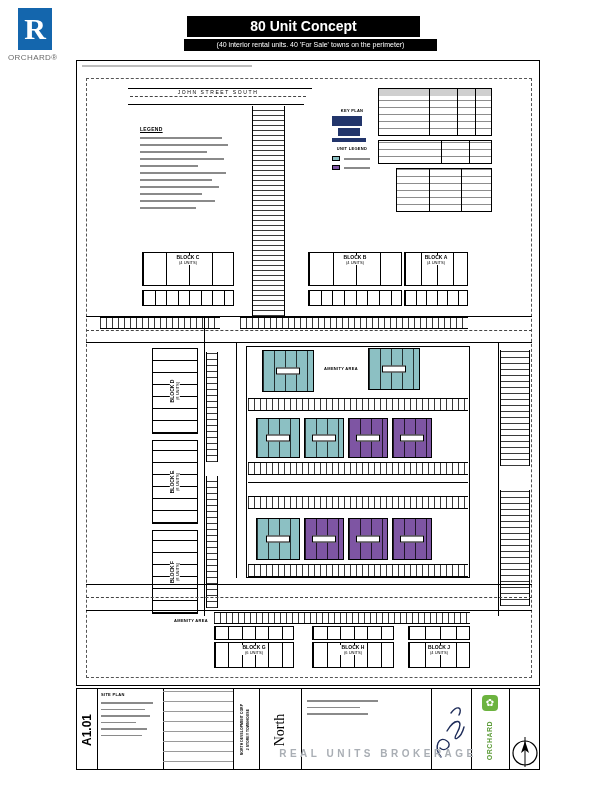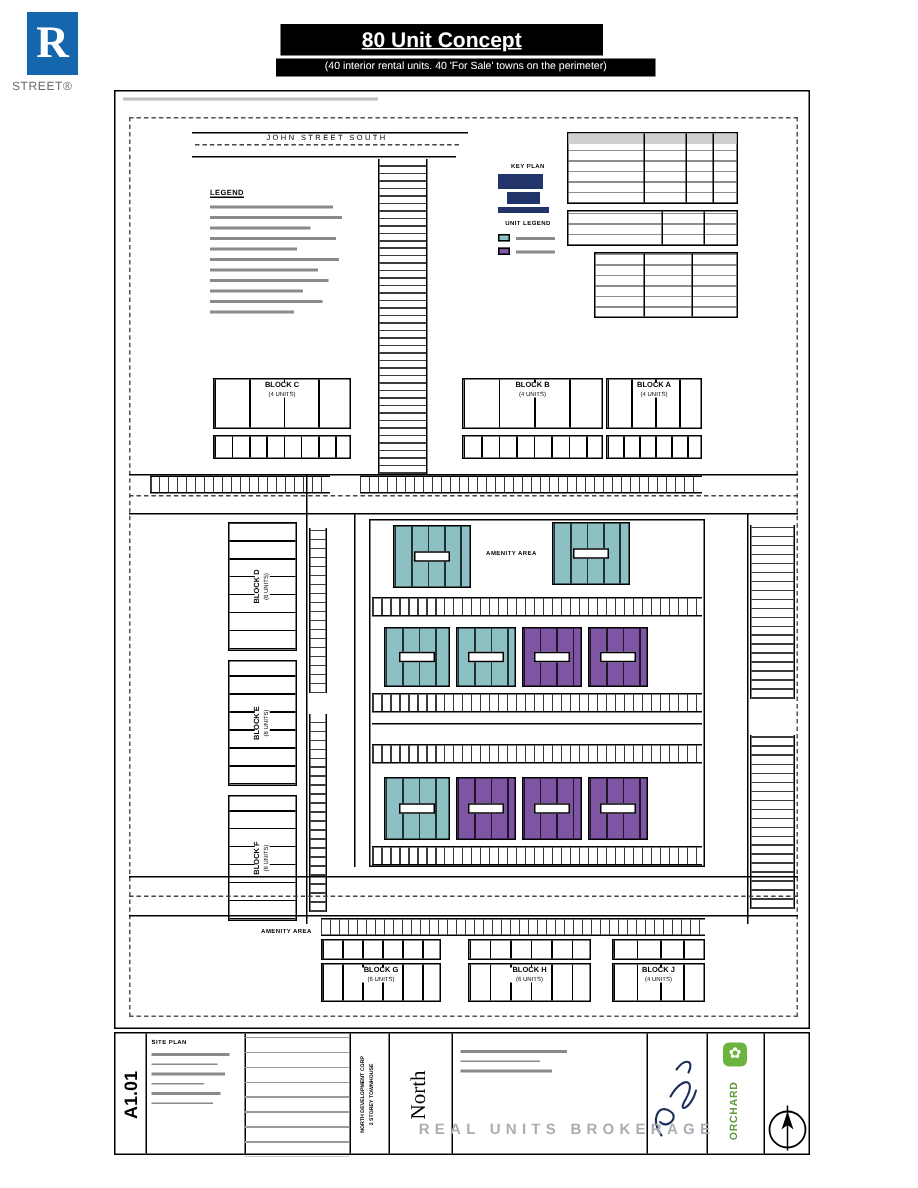--- a/index.html
+++ b/index.html
@@ -61,41 +61,41 @@
   .titleblock { position:absolute; border:1px solid #000; background:#fff; }
   .tb-div { position:absolute; top:0; bottom:0; width:1px; background:#000; }
 
   .realtor-r { position:absolute; left:18px; top:8px; width:34px; height:42px;
     background:#1466ad; color:#fff; font-family:"Liberation Serif",serif;
     font-weight:bold; font-size:30px; display:flex; align-items:center; justify-content:center; }
   .realtor-txt { position:absolute; left:8px; top:53px; width:58px;
     font-size:8px; color:#6a6a6a; letter-spacing:.4px; }
 
   .tbar { position:absolute; background:#000; color:#fff; text-align:center; }
-  .title-main { left:187px; top:16px; width:215px; height:21px;
-    font-size:14px; font-weight:bold; line-height:21px;text-decoration:underline; }
+  .title-main { left:187px; top:16px; width:233px; height:21px;
+    font-size:14px; font-weight:bold; line-height:21px; }
   .title-sub { left:184px; top:39px; width:253px; height:12px;
     font-size:7px; line-height:12px; }
 
   .watermark { position:absolute; left:218px; top:748px; width:320px;
     font-size:10px; font-weight:bold; letter-spacing:3.5px; color:#a9aeb4;
     text-align:center; }
 
   .orchard-icon { position:absolute; left:50%; top:6px; transform:translateX(-50%);
     width:16px; height:16px; background:#6cb33f; border-radius:4px; color:#fff;
     font-size:10px; line-height:16px; text-align:center; }
   .orchard-txt { color:#5d9c39; font-size:7px; font-weight:bold; letter-spacing:.5px; }
 </style>
 </head>
 <body>
 
 <div class="page">
 
   <div class="realtor-r">R</div>
-  <div class="realtor-txt">STREET®</div>
+  <div class="realtor-txt">ORCHARD®</div>
 
   <div class="tbar title-main">80 Unit Concept</div>
   <div class="tbar title-sub">(40 interior rental units. 40 'For Sale' towns on the perimeter)</div>
 
   <div class="abs" style="left:76px;top:60px;width:464px;height:626px;border:1px solid #000;"></div>
   <div class="bar" style="left:82px;top:65px;width:170px;height:2px;background:#bdbdbd;"></div>
 
   <div class="prop" style="left:86px;top:78px;width:446px;height:600px;"></div>
 
   <div class="hline" style="left:128px;top:88px;width:184px;"></div>

